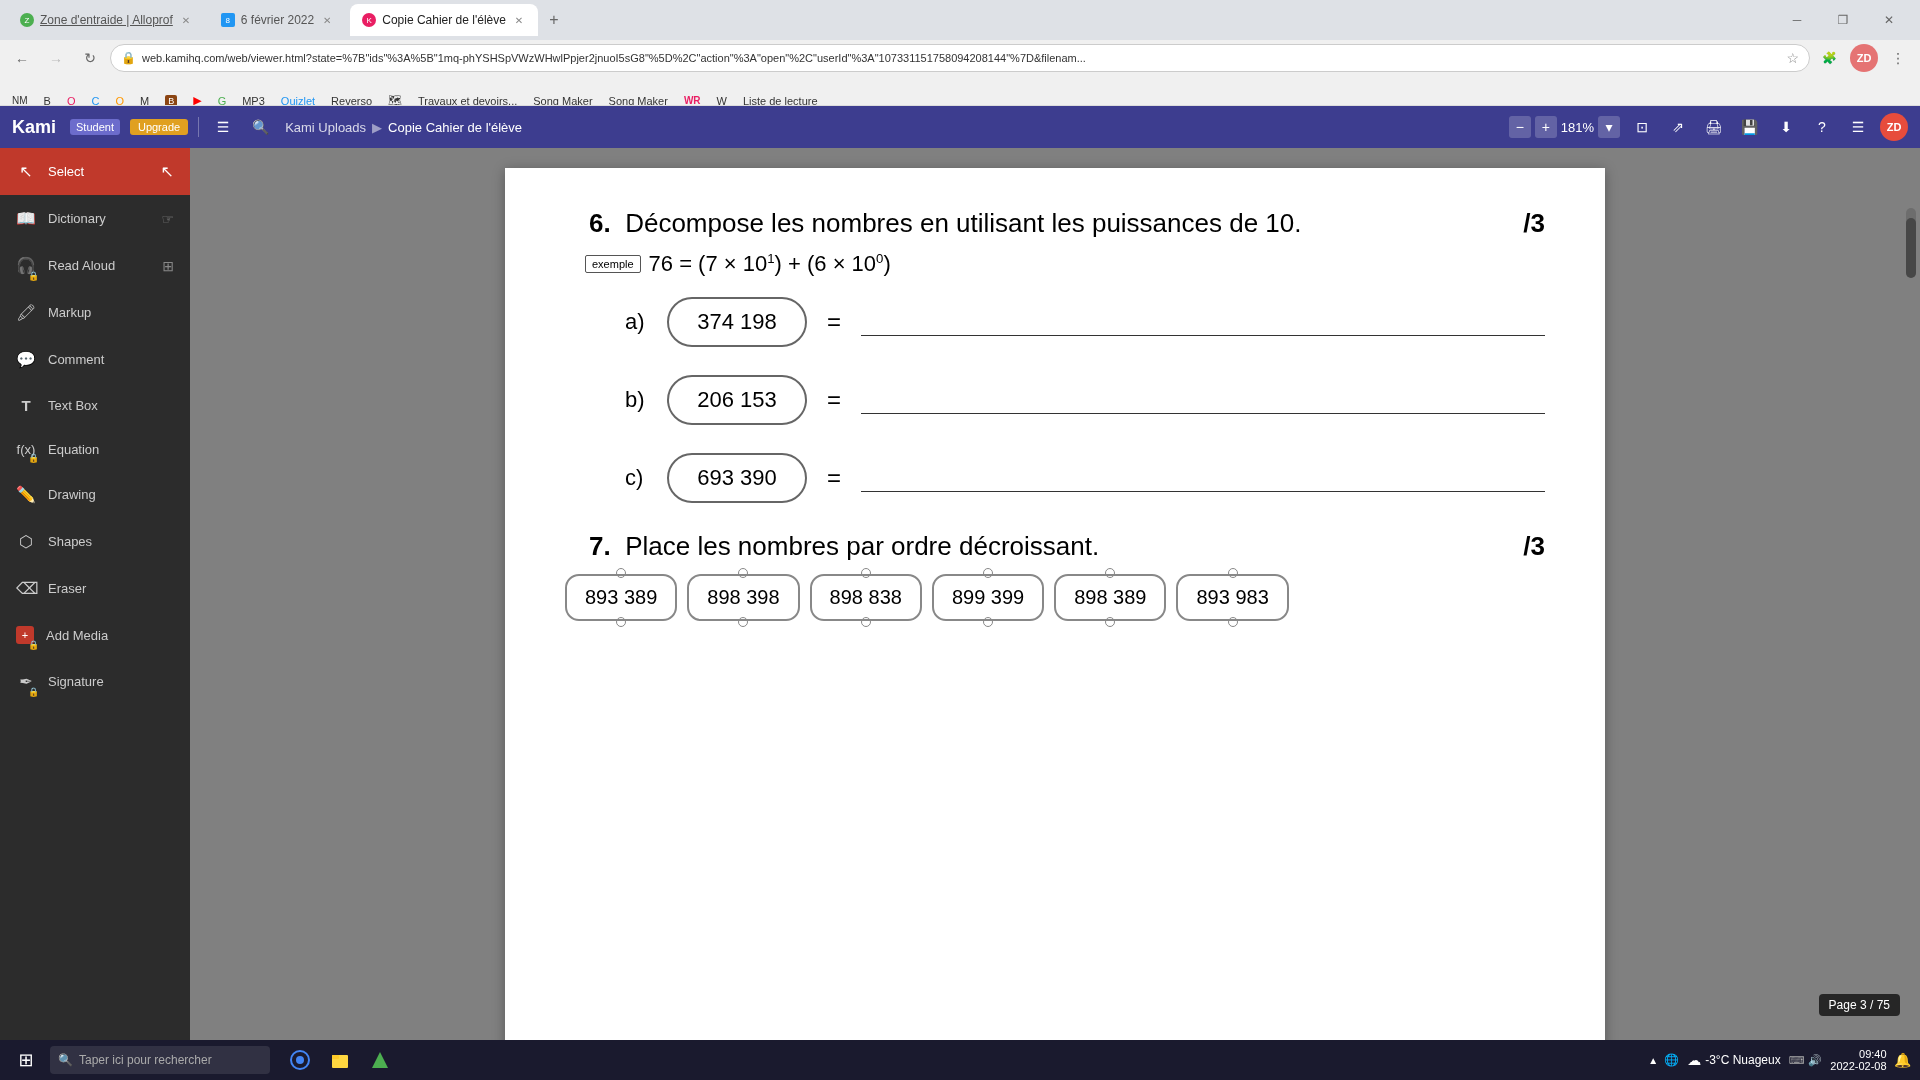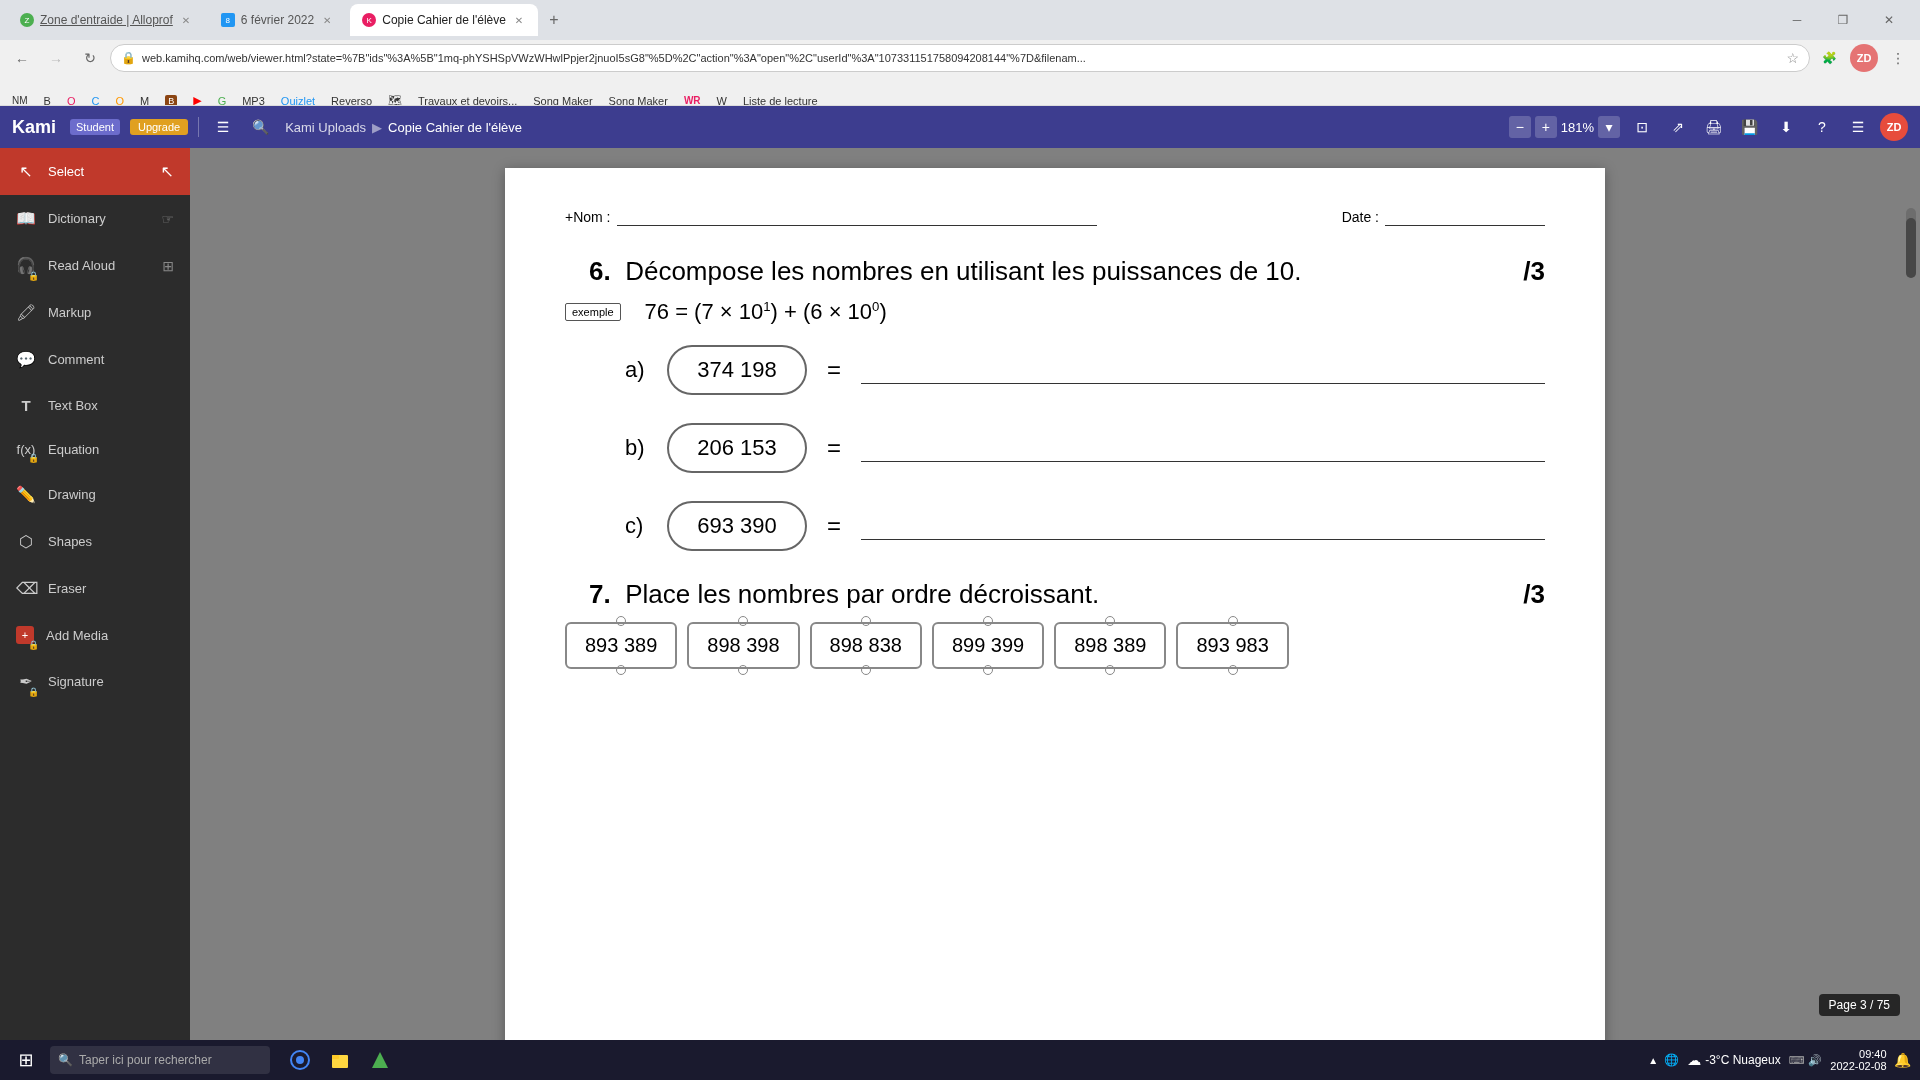--- a/index.html
+++ b/index.html
@@ -65,31 +65,31 @@
     .doc-header .field { display: flex; align-items: baseline; gap: 6px; }
     .doc-header .field-label { font-size: 14px; }
     .doc-header .underline { border-bottom: 1px solid #333; display: inline-block; }
     .doc-header .name-line { width: 480px; }
     .doc-header .date-line { width: 160px; }
 
     .question { margin-bottom: 24px; }
     .question-header { display: flex; justify-content: space-between; align-items: baseline; font-size: 26px; font-weight: normal; margin-bottom: 12px; margin-left: 24px; }
     .question-score { font-size: 26px; font-weight: bold; }
 
-    .example-row { display: flex; align-items: center; gap: 24px; font-size: 22px; margin-bottom: 20px; }
+    .example-row { display: flex; align-items: center; gap: 8px; font-size: 22px; margin-bottom: 20px; margin-left: 20px; }
     .example-badge { border: 1px solid #555; padding: 2px 6px; font-size: 11px; border-radius: 2px; }
 
     .answer-row { display: flex; align-items: center; gap: 12px; font-size: 22px; margin-bottom: 28px; margin-left: 60px; }
     .answer-row .letter { font-size: 22px; min-width: 30px; }
     .oval-number { border: 2px solid #666; border-radius: 50px; padding: 10px 28px; font-size: 22px; min-width: 140px; text-align: center; }
     .equals { font-size: 24px; margin: 0 8px; }
     .answer-line { flex: 1; border-bottom: 1px solid #333; height: 28px; }
 
     .scroll-numbers { display: flex; gap: 10px; margin-top: 10px; flex-wrap: wrap; }
-    .scroll-number { border: 2px solid #888; border-radius: 6px; padding: 10px 18px; font-size: 20px; position: relative; background: white; }
+    .scroll-number { border: 2px solid #888; border-radius: 14px; padding: 10px 18px; font-size: 20px; position: relative; background: white; }
     .scroll-number::before { content: ''; position: absolute; top: -8px; left: 50%; transform: translateX(-50%); width: 8px; height: 8px; border-radius: 50%; border: 1px solid #888; }
     .scroll-number::after { content: ''; position: absolute; bottom: -8px; left: 50%; transform: translateX(-50%); width: 8px; height: 8px; border-radius: 50%; border: 1px solid #888; }
 
     
     .taskbar { background: #1a1a2e; height: 40px; display: flex; align-items: center; padding: 0 8px; position: fixed; bottom: 0; width: 1920px; z-index: 100; }
     .taskbar-start { width: 36px; height: 36px; display: flex; align-items: center; justify-content: center; color: white; font-size: 18px; cursor: pointer; }
     .taskbar-search { background: rgba(255,255,255,0.1); border-radius: 4px; height: 28px; width: 220px; display: flex; align-items: center; padding: 0 8px; gap: 6px; color: #aaa; font-size: 12px; margin-left: 6px; cursor: text; }
     .taskbar-apps { display: flex; align-items: center; gap: 4px; margin-left: 12px; }
     .taskbar-app { width: 36px; height: 36px; display: flex; align-items: center; justify-content: center; cursor: pointer; border-radius: 4px; }
     .taskbar-right { margin-left: auto; display: flex; align-items: center; gap: 8px; color: white; font-size: 11px; }
@@ -319,30 +319,20 @@
             </svg>
         </div>
       </div>
       <div class="collapse-btn">《</div>
     </div>
   </div>
 
   <div class="content-area">
     <div class="document-page">
 
-      <div class="doc-header">
-        <div class="field">
-          <span class="field-label">+Nom&nbsp;:</span>
-          <span class="underline name-line">&nbsp;</span>
-        </div>
-        <div class="field">
-          <span class="field-label">Date&nbsp;:</span>
-          <span class="underline date-line">&nbsp;</span>
-        </div>
-      </div>
 
       <div class="question">
         <div class="question-header">
           <span>
             <strong style="font-size:26px;">6.</strong>
             &nbsp;<span style="font-size:26px;font-weight:normal;">Décompose les nombres en utilisant les puissances de 10.</span>
           </span>
           <strong class="question-score">/3</strong>
         </div>
 

